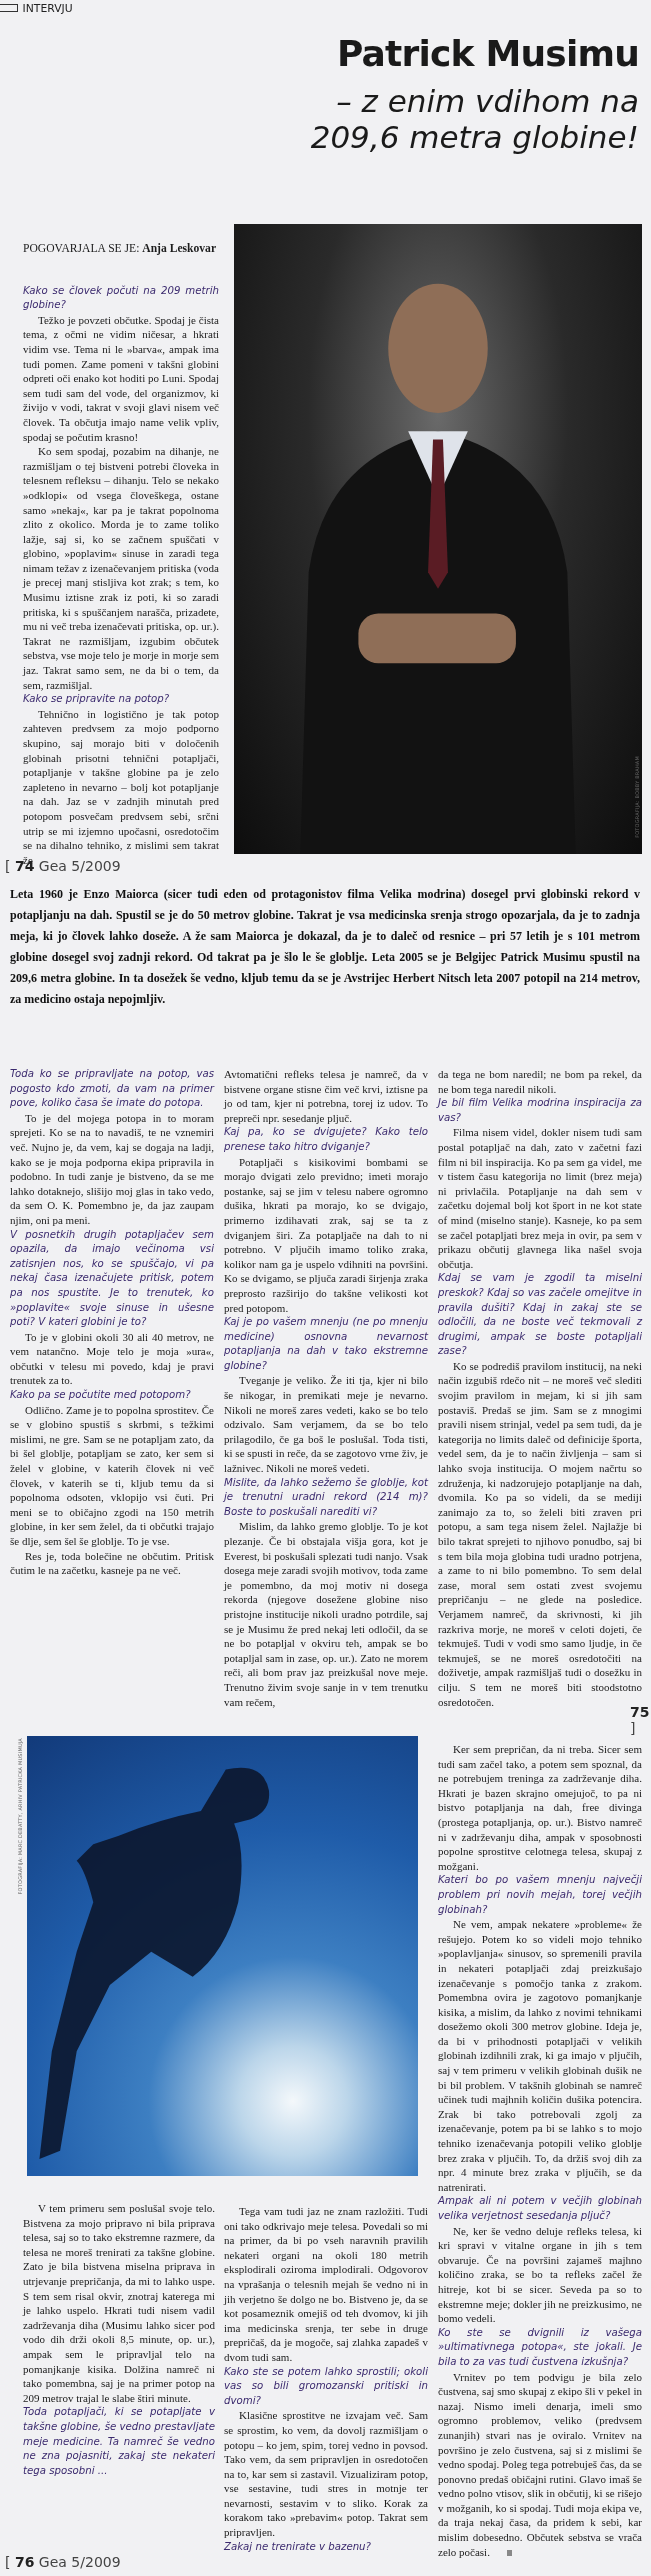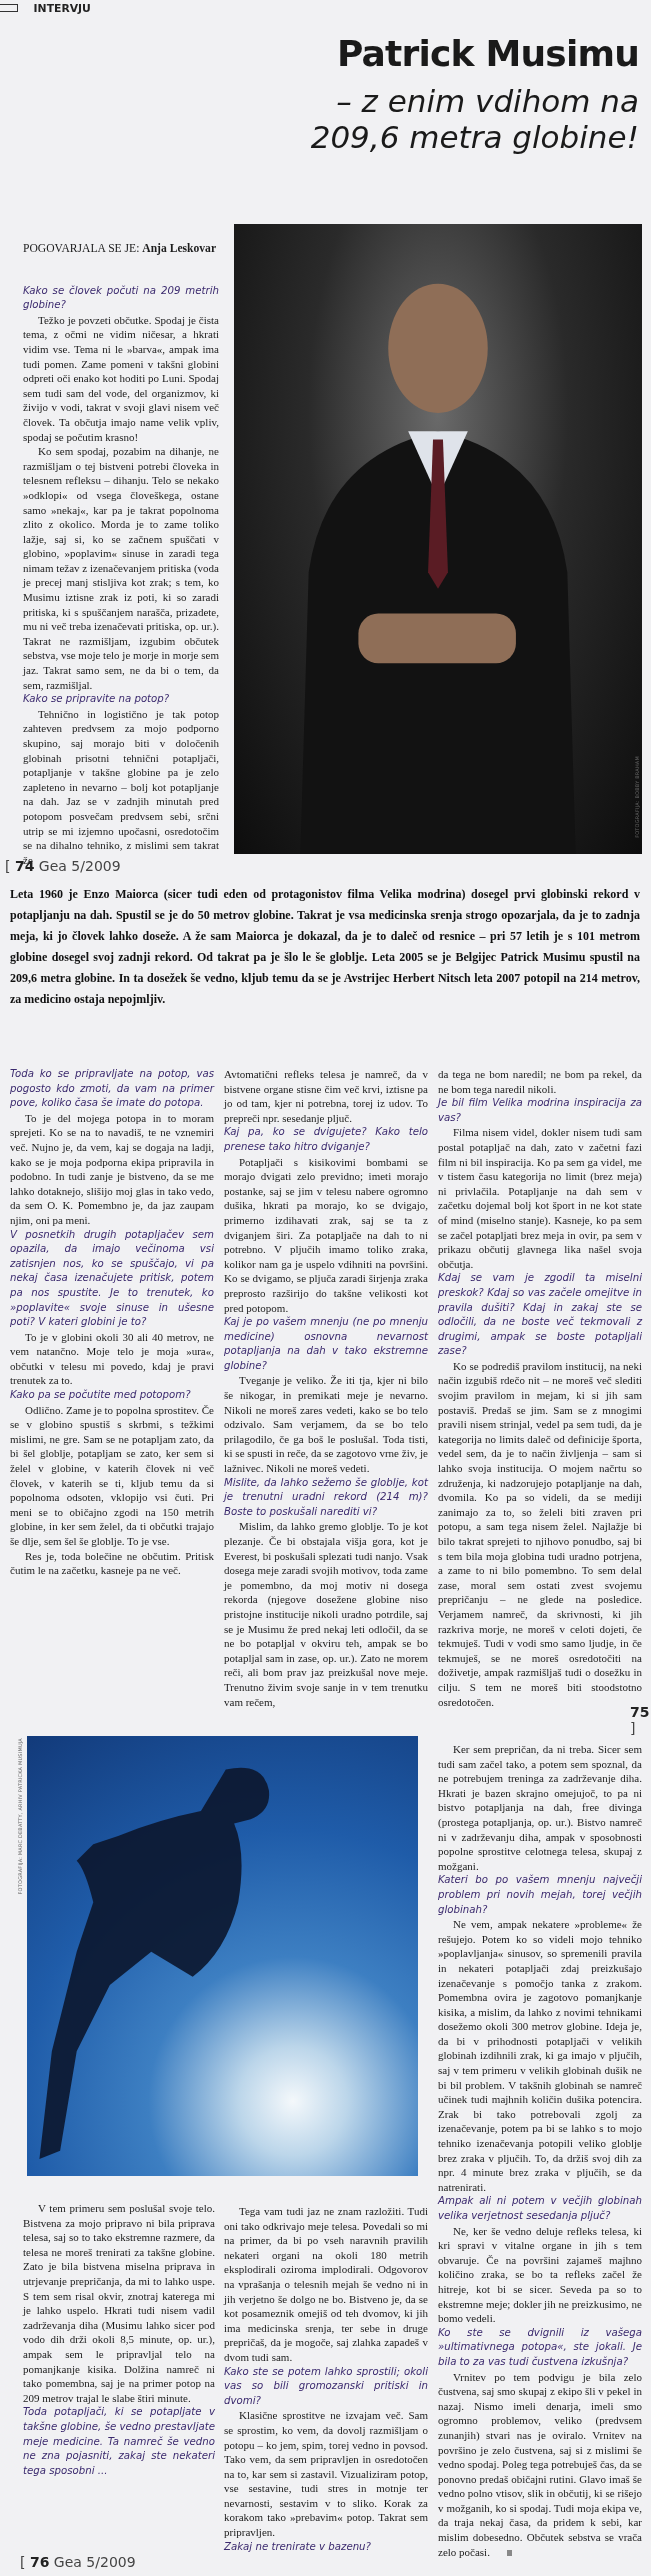--- a/index.html
+++ b/index.html
@@ -1,18 +1,18 @@
 <!DOCTYPE html>
 <html style="font-size:13.3px"><head>
 <meta charset="utf-8">
 <style>
   html,body{margin:0;padding:0;}
   body{width:652px;height:2576px;background:#f1f1f3;font-family:"Liberation Serif","DejaVu Serif",serif;color:#1c1c1c;position:relative;overflow:hidden;}
   .abs{position:absolute;}
-  .section-label{left:0;top:1.7px;font-family:"DejaVu Sans","Liberation Sans",sans-serif;font-size:10.8px;color:#222;display:flex;align-items:center;gap:16px;font-weight:bold;}
+  .section-label{left:0;top:1.7px;font-family:"DejaVu Sans","Liberation Sans",sans-serif;font-size:10.8px;color:#222;display:flex;align-items:center;gap:5px;}
   .section-box{width:16.6px;height:6.6px;border:0.8px solid #333;border-left:none;}
   .title-main{left:158px;top:33px;width:481px;text-align:right;font-family:"DejaVu Sans","Liberation Sans",sans-serif;font-weight:bold;font-size:36px;letter-spacing:-0.8px;color:#1a1a1a;}
   .title-sub{left:158px;top:83px;width:481px;text-align:right;font-family:"DejaVu Sans","Liberation Sans",sans-serif;font-style:italic;font-size:31px;line-height:36px;color:#1a1a1a;}
   .col{font-size:11px;line-height:14.6px;text-align:justify;hyphens:auto;}
   .col p{margin:0;text-indent:15px;}
   .col p.q{text-indent:0;font-family:"DejaVu Sans","Liberation Sans",sans-serif;font-style:italic;color:#3b2a6e;font-size:10.2px;line-height:14.6px;}
   .byline{font-size:11.6px;margin-bottom:27px;}
   .byline b{font-weight:bold;}
   .folio{font-family:"DejaVu Sans","Liberation Sans",sans-serif;font-size:14px;color:#444;}
   .folio b{color:#222;}
@@ -113,16 +113,16 @@
   </div>
 <div class="abs col" style="left:438px;top:1742px;width:204px;">
     <p class="">Ker sem prepričan, da ni treba. Sicer sem tudi sam začel tako, a potem sem spoznal, da ne potrebujem treninga za zadrževanje diha. Hkrati je bazen skrajno omejujoč, to pa ni bistvo potapljanja na dah, free divinga (prostega potapljanja, op. ur.). Bistvo namreč ni v zadrževanju diha, ampak v sposobnosti popolne sprostitve celotnega telesa, skupaj z možgani.</p>
     <p class="q">Kateri bo po vašem mnenju največji problem pri novih mejah, torej večjih globinah?</p>
     <p class="">Ne vem, ampak nekatere »probleme« že rešujejo. Potem ko so videli mojo tehniko »poplavljanja« sinusov, so spremenili pravila in nekateri potapljači zdaj preizkušajo izenačevanje s pomočjo tanka z zrakom. Pomembna ovira je zagotovo pomanjkanje kisika, a mislim, da lahko z novimi tehnikami dosežemo okoli 300 metrov globine. Ideja je, da bi v prihodnosti potapljači v velikih globinah izdihnili zrak, ki ga imajo v pljučih, saj v tem primeru v velikih globinah dušik ne bi bil problem. V takšnih globinah se namreč učinek tudi majhnih količin dušika potencira. Zrak bi tako potrebovali zgolj za izenačevanje, potem pa bi se lahko s to mojo tehniko izenačevanja potopili veliko globlje brez zraka v pljučih. To, da držiš svoj dih za npr. 4 minute brez zraka v pljučih, se da natrenirati.</p>
     <p class="q">Ampak ali ni potem v večjih globinah velika verjetnost sesedanja pljuč?</p>
     <p class="">Ne, ker še vedno deluje refleks telesa, ki kri spravi v vitalne organe in jih s tem obvaruje. Če na površini zajameš majhno količino zraka, se bo ta refleks začel že hitreje, kot bi se sicer. Seveda pa so to ekstremne meje; dokler jih ne preizkusimo, ne bomo vedeli.</p>
     <p class="q">Ko ste se dvignili iz vašega »ultimativnega potopa«, ste jokali. Je bila to za vas tudi čustvena izkušnja?</p>
     <p class="">Vrnitev po tem podvigu je bila zelo čustvena, saj smo skupaj z ekipo šli v pekel in nazaj. Nismo imeli denarja, imeli smo ogromno problemov, veliko (predvsem zunanjih) stvari nas je oviralo. Vrnitev na površino je zelo čustvena, saj si z mislimi še vedno spodaj. Poleg tega potrebuješ čas, da se ponovno predaš običajni rutini. Glavo imaš še vedno polno vtisov, slik in občutij, ki se rišejo v možganih, ko si spodaj. Tudi moja ekipa ve, da traja nekaj časa, da pridem k sebi, kar mislim dobesedno. Občutek sebstva se vrača zelo počasi.<span class="endmark"></span></p>
   </div>
-<div class="abs folio" style="left:20px;top:2554px;">
+<div class="abs folio" style="left:5px;top:2554px;">
   [ <b>76</b> <span>Gea 5/2009</span>
 </div>
 
 
 </body></html>

